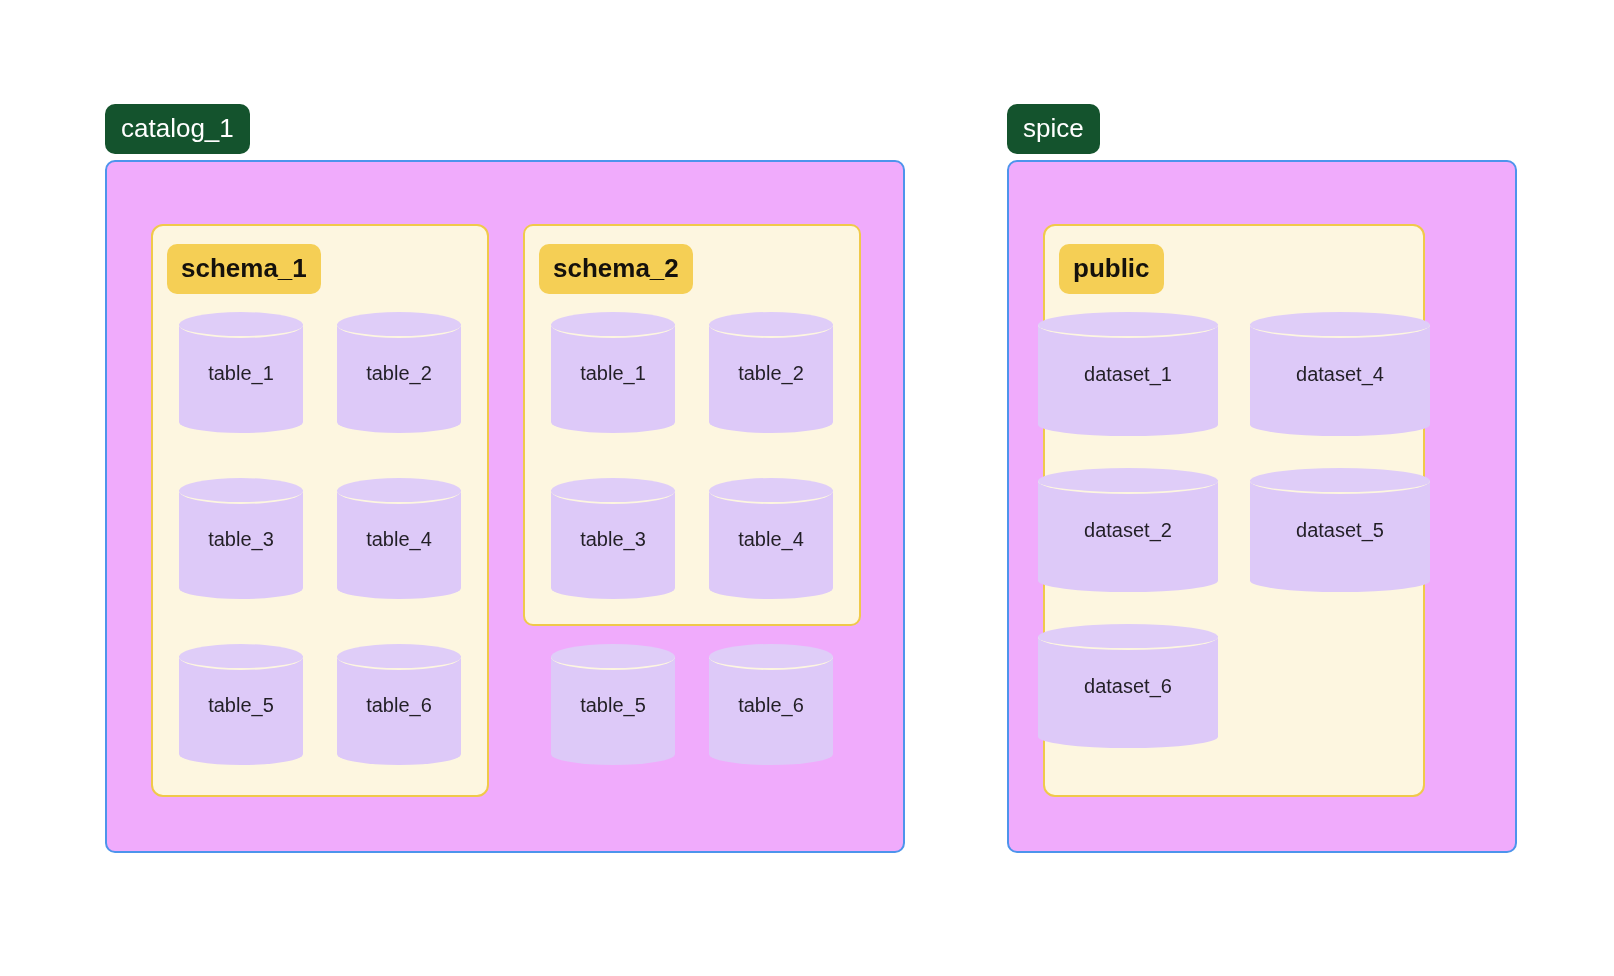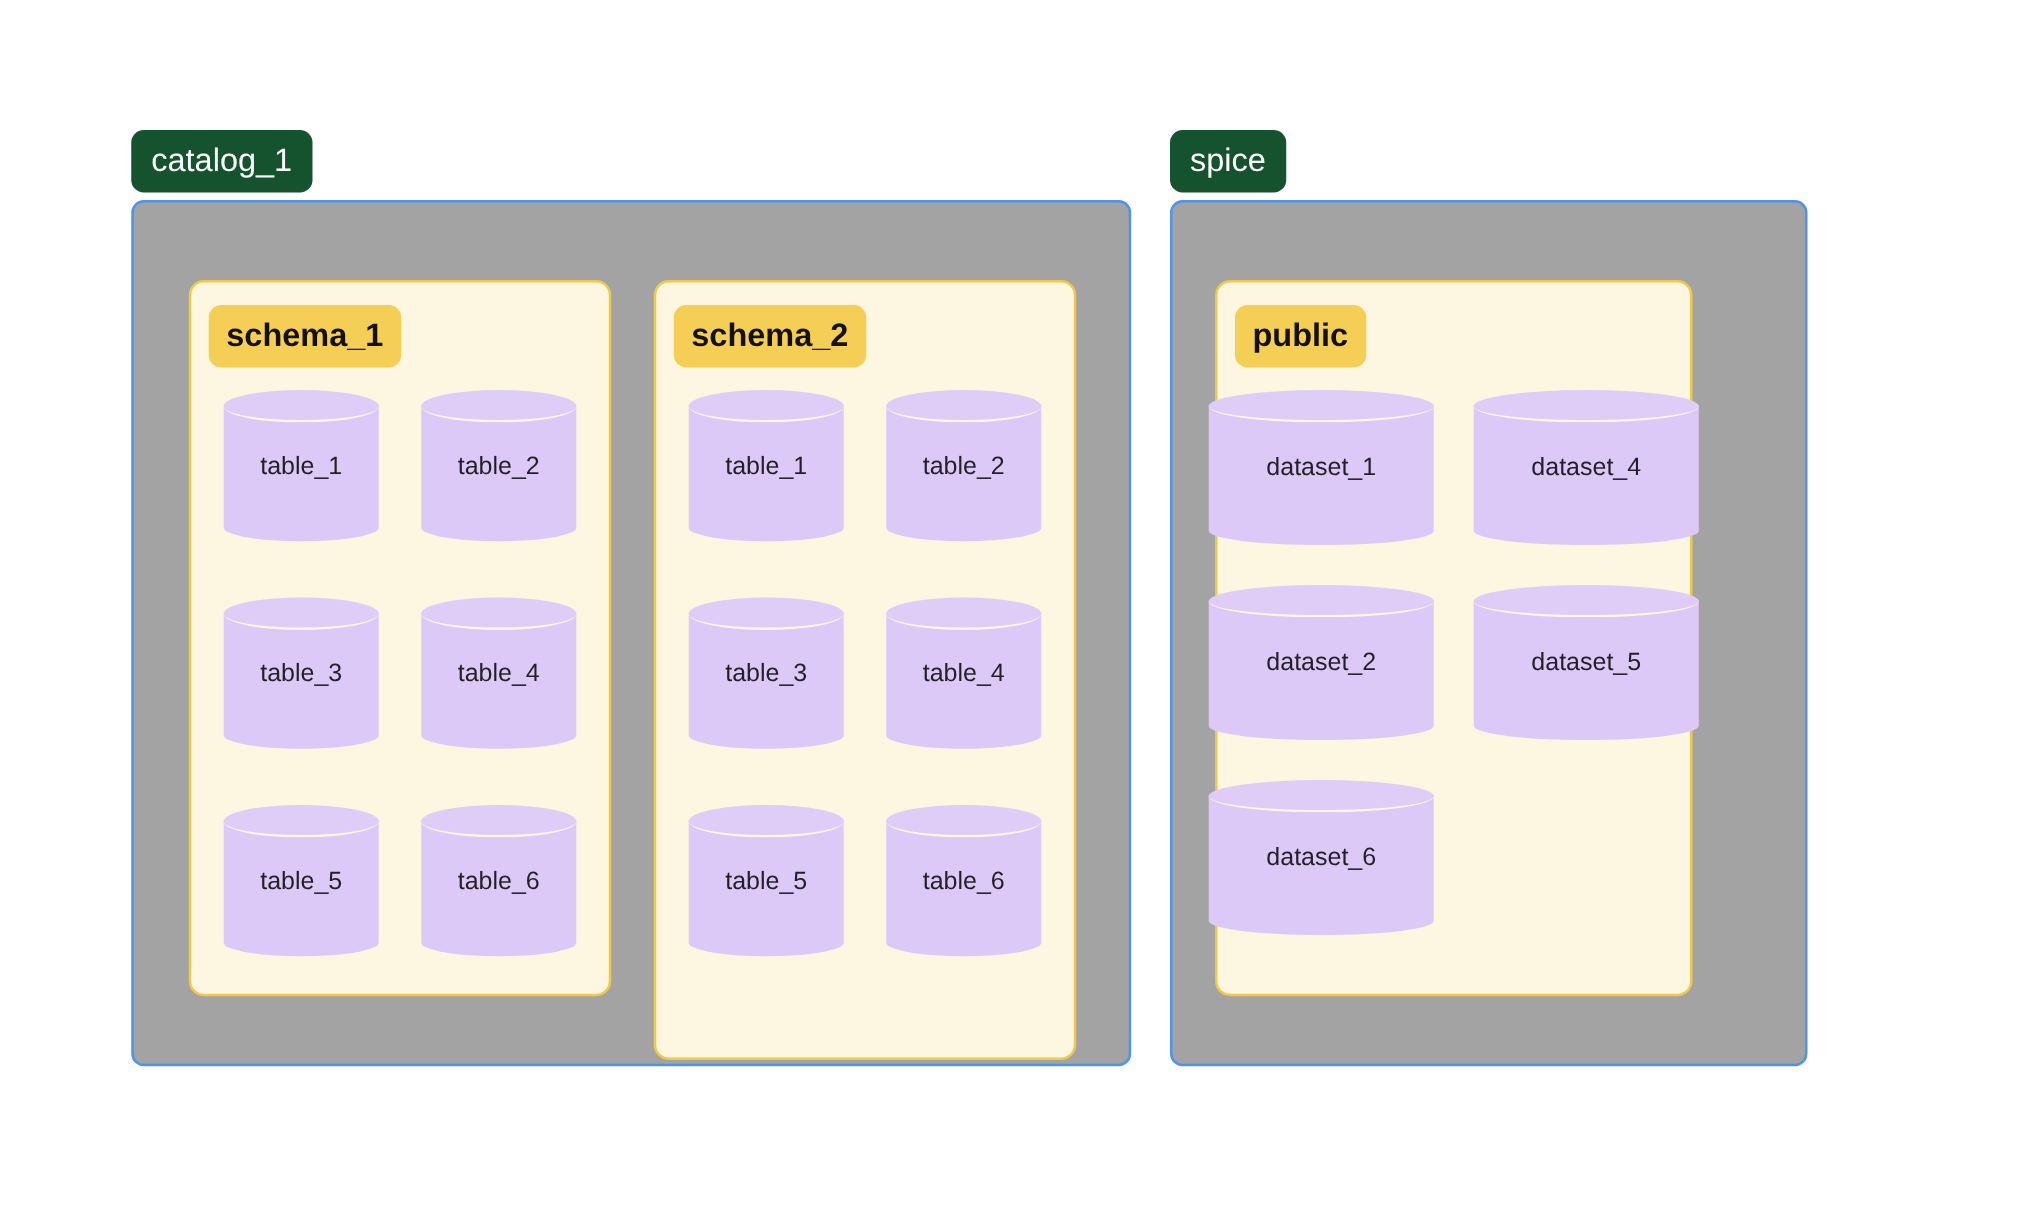--- a/index.html
+++ b/index.html
@@ -32,21 +32,21 @@
     font-weight: 400;
     line-height: 1;
     padding: 11px 16px 13px 16px;
     border-radius: 10px;
     white-space: nowrap;
     position: relative;
     z-index: 3;
   }
 
   .catalog-panel {
-    background: #a3a3a3;
+    background: #f0abfc;
     border: 2px solid #4d94ec;
     border-radius: 10px;
     position: relative;
     margin-top: 6px;
   }
 
   
   .schema-row {
     display: flex;
     gap: 34px;
@@ -165,21 +165,21 @@
               <div class="cyl-label">table_5</div>
             </div>
             <div class="cylinder" style="width:124px; height:121px;">
               <div class="cyl-body"></div>
               <div class="cyl-top"></div>
               <div class="cyl-label">table_6</div>
             </div>
           </div>
         </div>
 
-        <div class="schema-panel" style="width:338px; height:624px;">
+        <div class="schema-panel" style="width:338px; height:402px;border-radius:10px;">
           <div class="schema-badge">schema_2</div>
           <div class="cyl-grid" style="column-gap:34px; row-gap:45px;">
             <div class="cylinder" style="width:124px; height:121px;">
               <div class="cyl-body"></div>
               <div class="cyl-top"></div>
               <div class="cyl-label">table_1</div>
             </div>
             <div class="cylinder" style="width:124px; height:121px;">
               <div class="cyl-body"></div>
               <div class="cyl-top"></div>
@@ -205,21 +205,21 @@
               <div class="cyl-top"></div>
               <div class="cyl-label">table_6</div>
             </div>
           </div>
         </div>
 
       </div>
     </div>
   </div>
 
-  <div class="catalog-group" style="left:936px; top:104px;">
+  <div class="catalog-group" style="left:1007px; top:104px;">
 
     <div class="catalog-badge">spice</div>
 
     <div class="catalog-panel" style="width:510px; height:693px;">
 
       <div class="schema-row" style="padding-left:34px;">
 
         <div class="schema-panel" style="width:382px; height:573px;">
           <div class="schema-badge">public</div>
           <div class="cyl-grid" style="column-gap:37px; row-gap:42px;gap:32px;">

